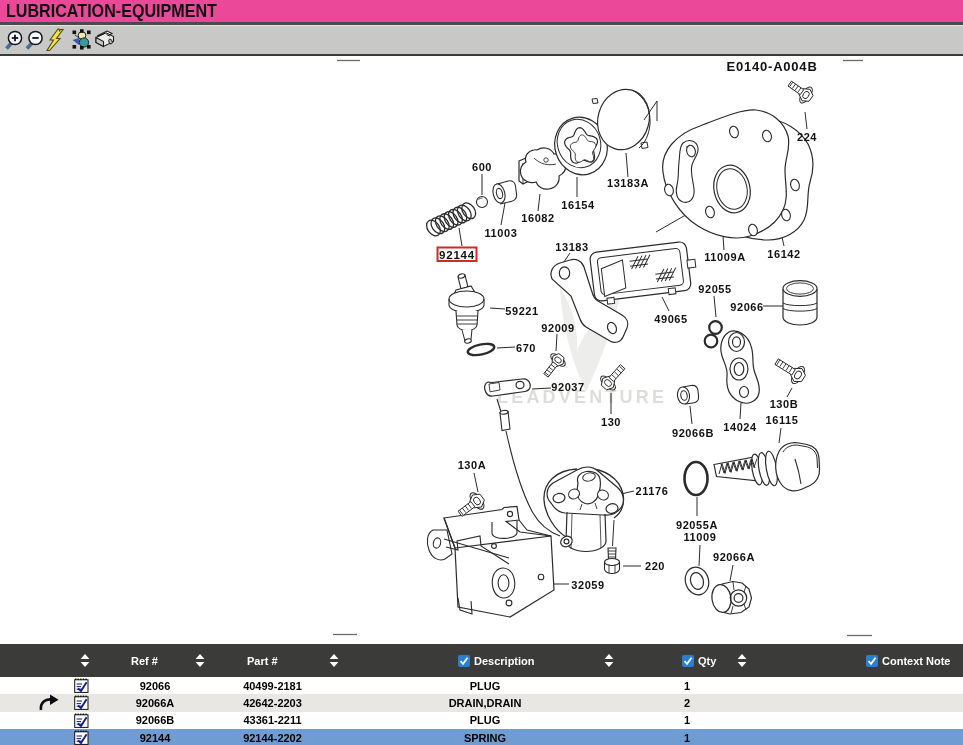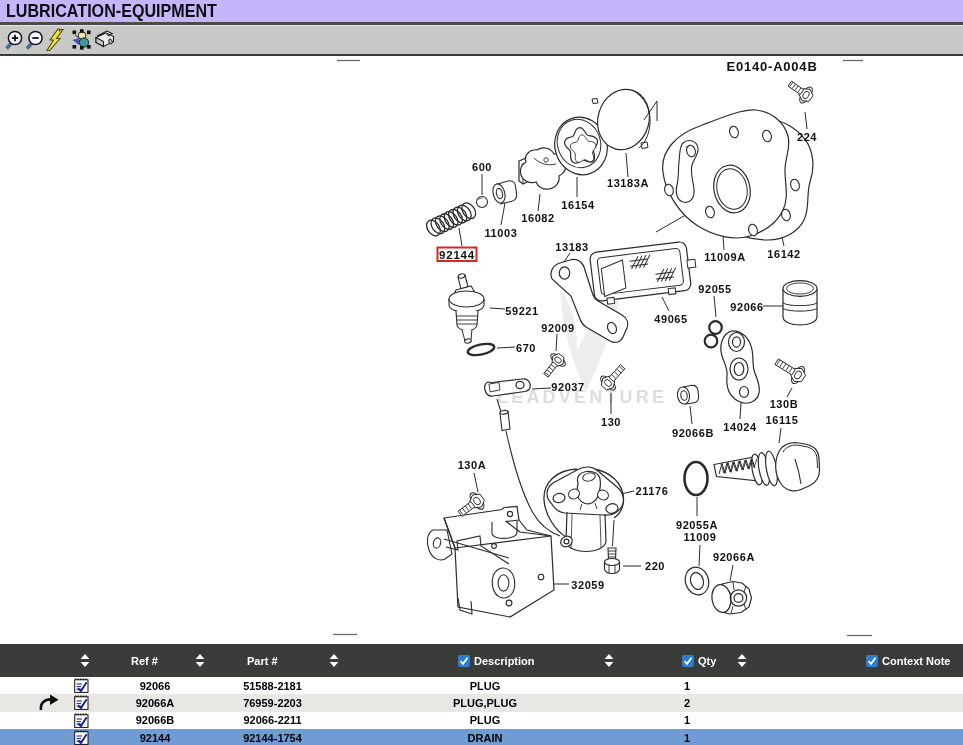--- a/index.html
+++ b/index.html
@@ -1,16 +1,16 @@
 <!DOCTYPE html>
 <html><head><meta charset="utf-8"><style>
 * { margin:0; padding:0; box-sizing:border-box; }
 html,body { width:963px; height:745px; background:#fff; font-family:"Liberation Sans",sans-serif; overflow:hidden; }
 #page { position:relative; width:963px; height:745px; }
-#titlebar { position:absolute; top:0; left:0; width:963px; height:25px; background:#c4b5fd; border-bottom:3px solid #4b4b4b; box-sizing:border-box; }
+#titlebar { position:absolute; top:0; left:0; width:963px; height:25px; background:#ec4899; border-bottom:3px solid #4b4b4b; box-sizing:border-box; }
 #titlebar span { position:absolute; left:6px; top:3.5px; line-height:15px; font-size:18px; font-weight:bold; color:#0e0e0e; display:inline-block; transform:scaleX(0.895); transform-origin:0 0; white-space:nowrap; }
 #toolbar { position:absolute; top:25px; left:0; width:963px; height:31px; background:#c8c8c6; border-top:1px solid #e4e4e2; border-bottom:2px solid #3a3a3a; box-sizing:border-box; }
 #diagsvg { position:absolute; top:0; left:0; }
 #tbl { position:absolute; top:644px; left:0; width:963px; height:101px; font-weight:bold; }
 #thead { position:absolute; top:0; left:0; width:963px; height:33px; background:#3b3b39; color:#fff; font-size:11px;text-decoration:underline; }
 .hc { position:absolute; top:0; height:33px; display:flex; align-items:center; }
 .row { position:absolute; left:0; width:963px; height:17px; font-size:11px; color:#000; }
 .cell { position:absolute; top:0; height:17px; display:flex; align-items:center; justify-content:center; }
 .cb { width:12px; height:12px; background:#2a7fd0; border-radius:2px; margin-right:4px; position:relative; flex:0 0 auto; }
 .cb svg { position:absolute; top:0; left:0; }
@@ -453,21 +453,21 @@
           <svg width="15" height="15" viewBox="0 0 15 15">
             <rect x="0.7" y="1.8" width="13.3" height="12.6" fill="#fff" stroke="#111" stroke-width="1"></rect>
             <line x1="1" y1="1.2" x2="14" y2="1.2" stroke="#111" stroke-width="1.6" stroke-dasharray="1.3,1.3"></line>
             <line x1="2.6" y1="6" x2="8" y2="6" stroke="#1b2a96" stroke-width="1.1"></line>
             <line x1="2.6" y1="8.6" x2="7" y2="8.6" stroke="#1b2a96" stroke-width="1.1"></line>
             <line x1="2.6" y1="11.2" x2="8" y2="11.2" stroke="#1b2a96" stroke-width="1.1"></line>
             <path d="M4,10.5 L7,13 L12.6,4.2" stroke="#141e8c" stroke-width="1.9" fill="none"></path>
           </svg>
         </div>
         <div class="cell" style="left:100px;width:110px">92066</div>
-        <div class="cell" style="left:215px;width:115px">51588-2181</div>
+        <div class="cell" style="left:215px;width:115px">40499-2181</div>
         <div class="cell" style="left:400px;width:170px">PLUG</div>
         <div class="cell" style="left:660px;width:54px">1</div>
       </div>
       <div class="row" style="top:50.4px;height:17.2px;background:#e9e7e4">
         <div class="cell" style="left:34px;width:30px">
           <svg width="22" height="17" viewBox="0 0 22 17">
             <path d="M3,16 C2,9 7,4.5 14,5.5" stroke="#0d0d0d" stroke-width="2.6" fill="none"></path>
             <polygon points="12,0.5 20.5,5.8 12,11" fill="#0d0d0d"></polygon>
           </svg>
         </div>
@@ -475,50 +475,50 @@
           <svg width="15" height="15" viewBox="0 0 15 15">
             <rect x="0.7" y="1.8" width="13.3" height="12.6" fill="#fff" stroke="#111" stroke-width="1"></rect>
             <line x1="1" y1="1.2" x2="14" y2="1.2" stroke="#111" stroke-width="1.6" stroke-dasharray="1.3,1.3"></line>
             <line x1="2.6" y1="6" x2="8" y2="6" stroke="#1b2a96" stroke-width="1.1"></line>
             <line x1="2.6" y1="8.6" x2="7" y2="8.6" stroke="#1b2a96" stroke-width="1.1"></line>
             <line x1="2.6" y1="11.2" x2="8" y2="11.2" stroke="#1b2a96" stroke-width="1.1"></line>
             <path d="M4,10.5 L7,13 L12.6,4.2" stroke="#141e8c" stroke-width="1.9" fill="none"></path>
           </svg>
         </div>
         <div class="cell" style="left:100px;width:110px">92066A</div>
-        <div class="cell" style="left:215px;width:115px">76959-2203</div>
-        <div class="cell" style="left:400px;width:170px">PLUG,PLUG</div>
+        <div class="cell" style="left:215px;width:115px">42642-2203</div>
+        <div class="cell" style="left:400px;width:170px">DRAIN,DRAIN</div>
         <div class="cell" style="left:660px;width:54px">2</div>
       </div>
       <div class="row" style="top:67.8px;height:17.2px;background:#ffffff">
         <div class="cell" style="left:73px;width:17px">
           <svg width="15" height="15" viewBox="0 0 15 15">
             <rect x="0.7" y="1.8" width="13.3" height="12.6" fill="#fff" stroke="#111" stroke-width="1"></rect>
             <line x1="1" y1="1.2" x2="14" y2="1.2" stroke="#111" stroke-width="1.6" stroke-dasharray="1.3,1.3"></line>
             <line x1="2.6" y1="6" x2="8" y2="6" stroke="#1b2a96" stroke-width="1.1"></line>
             <line x1="2.6" y1="8.6" x2="7" y2="8.6" stroke="#1b2a96" stroke-width="1.1"></line>
             <line x1="2.6" y1="11.2" x2="8" y2="11.2" stroke="#1b2a96" stroke-width="1.1"></line>
             <path d="M4,10.5 L7,13 L12.6,4.2" stroke="#141e8c" stroke-width="1.9" fill="none"></path>
           </svg>
         </div>
         <div class="cell" style="left:100px;width:110px">92066B</div>
-        <div class="cell" style="left:215px;width:115px">92066-2211</div>
+        <div class="cell" style="left:215px;width:115px">43361-2211</div>
         <div class="cell" style="left:400px;width:170px">PLUG</div>
         <div class="cell" style="left:660px;width:54px">1</div>
       </div>
       <div class="row" style="top:85.2px;height:15.8px;background:#6f9dd3">
         <div class="cell" style="left:73px;width:17px">
           <svg width="15" height="15" viewBox="0 0 15 15">
             <rect x="0.7" y="1.8" width="13.3" height="12.6" fill="#fff" stroke="#111" stroke-width="1"></rect>
             <line x1="1" y1="1.2" x2="14" y2="1.2" stroke="#111" stroke-width="1.6" stroke-dasharray="1.3,1.3"></line>
             <line x1="2.6" y1="6" x2="8" y2="6" stroke="#1b2a96" stroke-width="1.1"></line>
             <line x1="2.6" y1="8.6" x2="7" y2="8.6" stroke="#1b2a96" stroke-width="1.1"></line>
             <line x1="2.6" y1="11.2" x2="8" y2="11.2" stroke="#1b2a96" stroke-width="1.1"></line>
             <path d="M4,10.5 L7,13 L12.6,4.2" stroke="#141e8c" stroke-width="1.9" fill="none"></path>
           </svg>
         </div>
         <div class="cell" style="left:100px;width:110px">92144</div>
-        <div class="cell" style="left:215px;width:115px">92144-1754</div>
-        <div class="cell" style="left:400px;width:170px">DRAIN</div>
+        <div class="cell" style="left:215px;width:115px">92144-2202</div>
+        <div class="cell" style="left:400px;width:170px">SPRING</div>
         <div class="cell" style="left:660px;width:54px">1</div>
       </div>
 </div>
 
 </div>
 </body></html>

